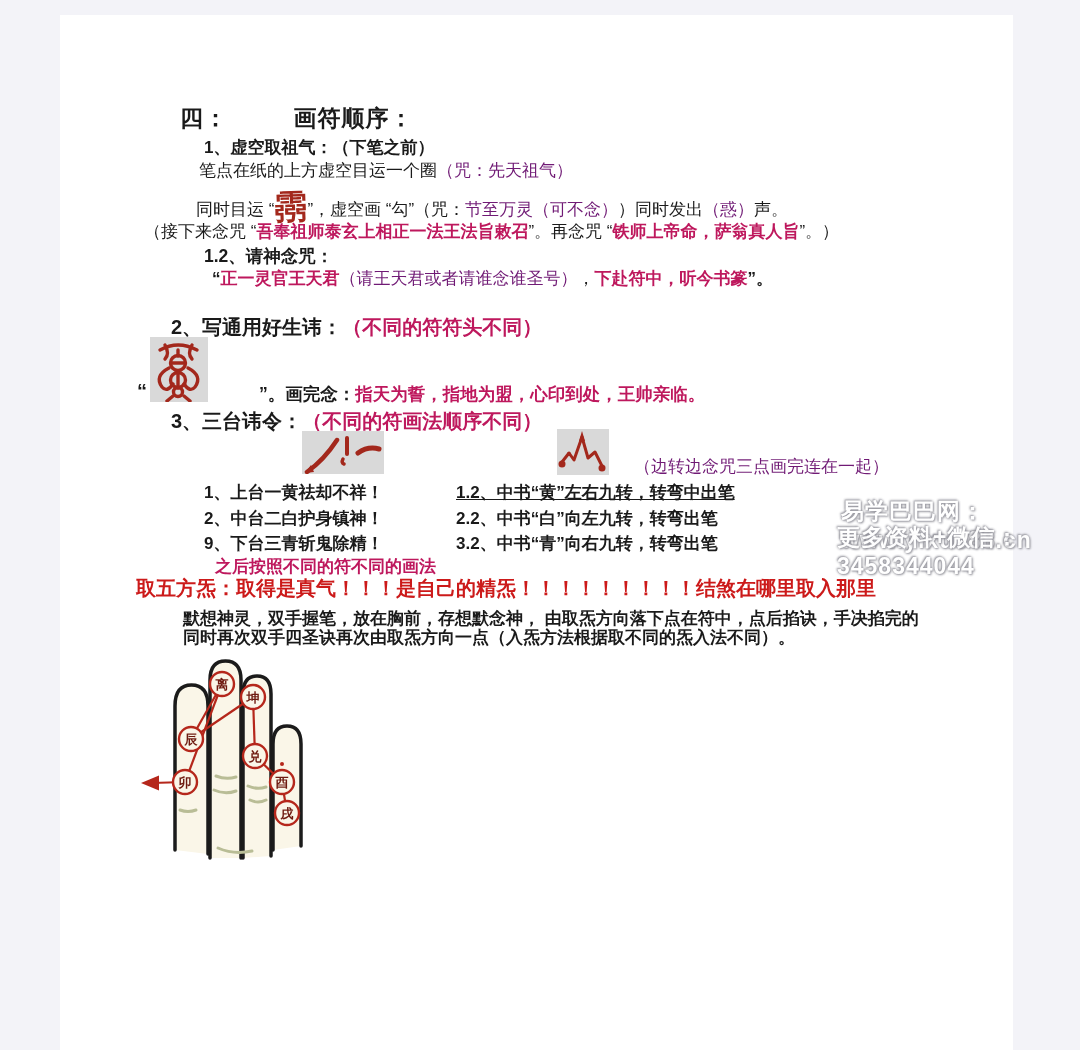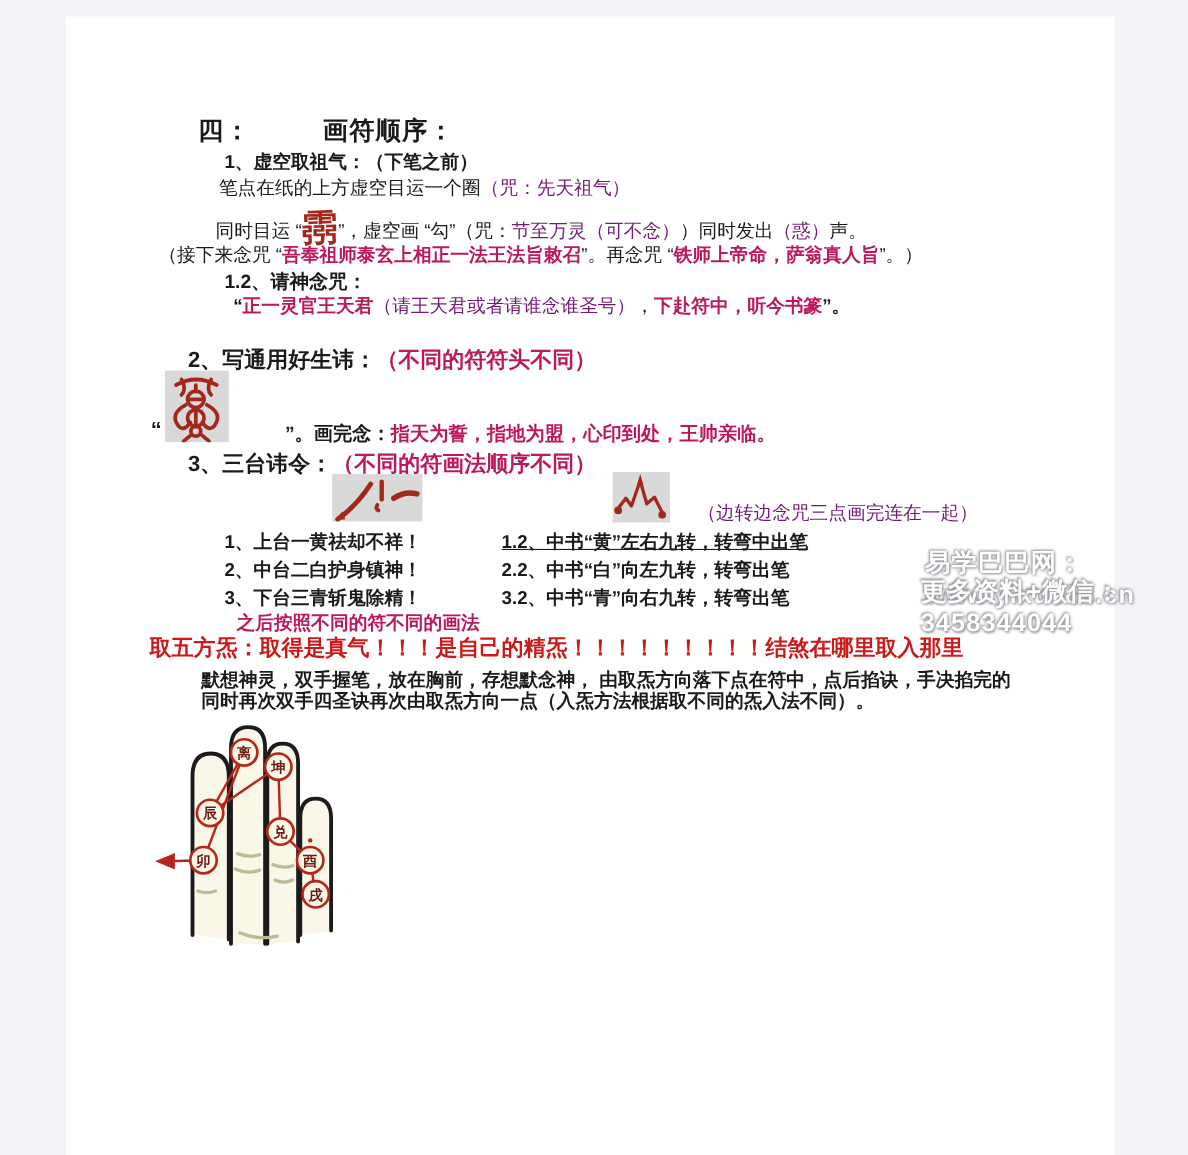--- a/index.html
+++ b/index.html
@@ -131,21 +131,21 @@
 
 <div class="abs t-body red" style="left:634px;top:455px;">（边转边念咒三点画完连在一起）</div>
 
 <div class="abs t-body rows" style="left:204px;top:481px;text-decoration:underline;">
   <span class="lcol">1、上台一黄祛却不祥！</span><span class="rcol">1.2、中书“黄”左右九转，转弯中出笔</span>
 </div>
 <div class="abs t-body rows" style="left:204px;top:507px;">
   <span class="lcol">2、中台二白护身镇神！</span><span class="rcol">2.2、中书“白”向左九转，转弯出笔</span>
 </div>
 <div class="abs t-body rows" style="left:204px;top:532px;">
-  <span class="lcol">3、下台三青斩鬼除精！</span><span class="rcol">3.2、中书“青”向右九转，转弯出笔</span>
+  <span class="lcol">9、下台三青斩鬼除精！</span><span class="rcol">3.2、中书“青”向右九转，转弯出笔</span>
 </div>
 
 <div class="abs t-body redbold" style="left:215px;top:555px;">之后按照不同的符不同的画法</div>
 
 <div class="abs bigred" style="left:136px;top:575px;">取五方炁：取得是真气！！！是自己的精炁！！！！！！！！！结煞在哪里取入那里</div>
 
 <div class="para">默想神灵，双手握笔，放在胸前，存想默念神， 由取炁方向落下点在符中，点后掐诀，手决掐完的同时再次双手四圣诀再次由取炁方向一点（入炁方法根据取不同的炁入法不同）。</div>
 
 <svg class="abs" style="left:138px;top:658px;" width="240" height="210" viewBox="0 0 240 210">
 

